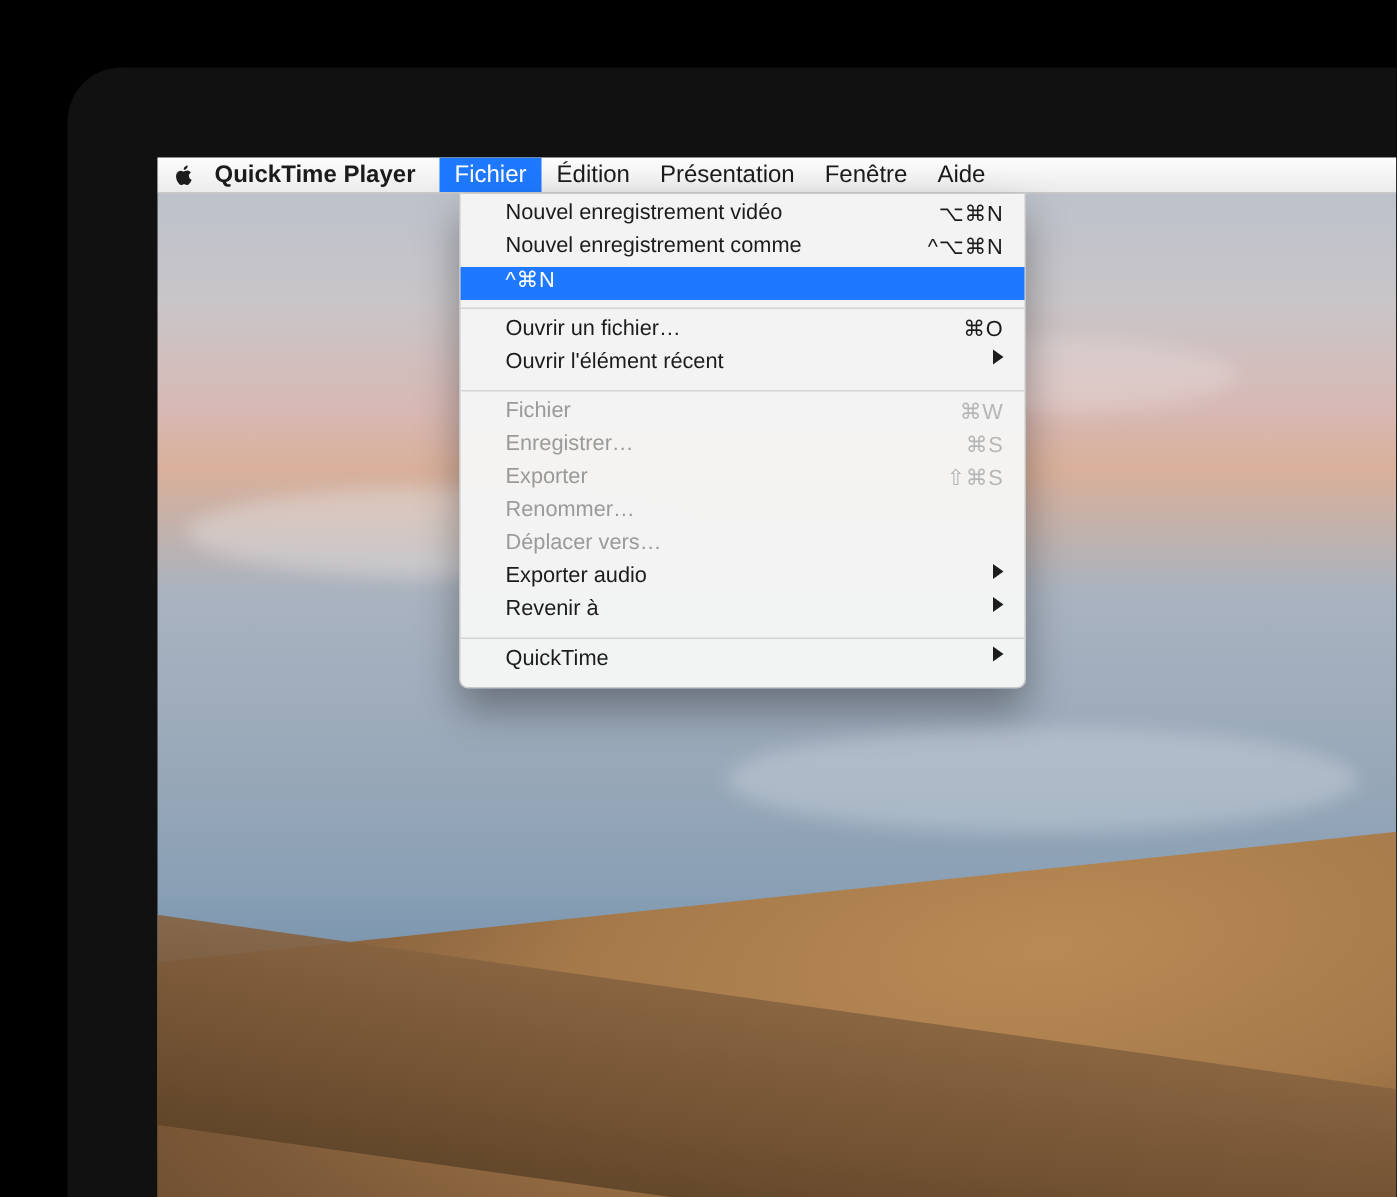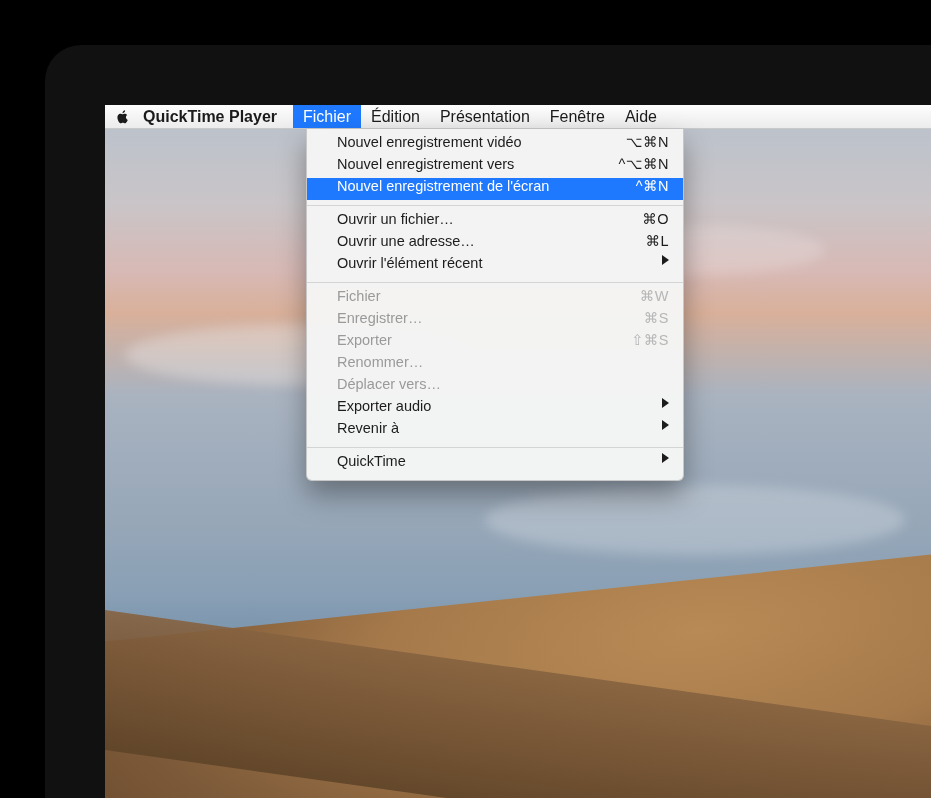--- a/index.html
+++ b/index.html
@@ -176,37 +176,32 @@
         <span class="mitem">Aide</span>
       </div>
 
       <div class="dropdown">
 
         <div class="row">
           <span class="label">Nouvel enregistrement vidéo</span>
           <span class="right">⌥⌘N</span>
         </div>
         <div class="row">
-          <span class="label">Nouvel enregistrement vers</span>
+          <span class="label">Nouvel enregistrement comme</span>
           <span class="right">^⌥⌘N</span>
         </div>
         <div class="row sel">
-          <span class="label">Nouvel enregistrement de l'écran</span>
           <span class="right">^⌘N</span>
         </div>
 
         <div class="sep"></div>
 
         <div class="row">
           <span class="label">Ouvrir un fichier…</span>
           <span class="right">⌘O</span>
-        </div>
-        <div class="row">
-          <span class="label">Ouvrir une adresse…</span>
-          <span class="right">⌘L</span>
         </div>
         <div class="row">
           <span class="label">Ouvrir l'élément récent</span>
           <span class="arrow"></span>
         </div>
 
         <div class="sep"></div>
 
         <div class="row disabled">
           <span class="label">Fichier</span>

